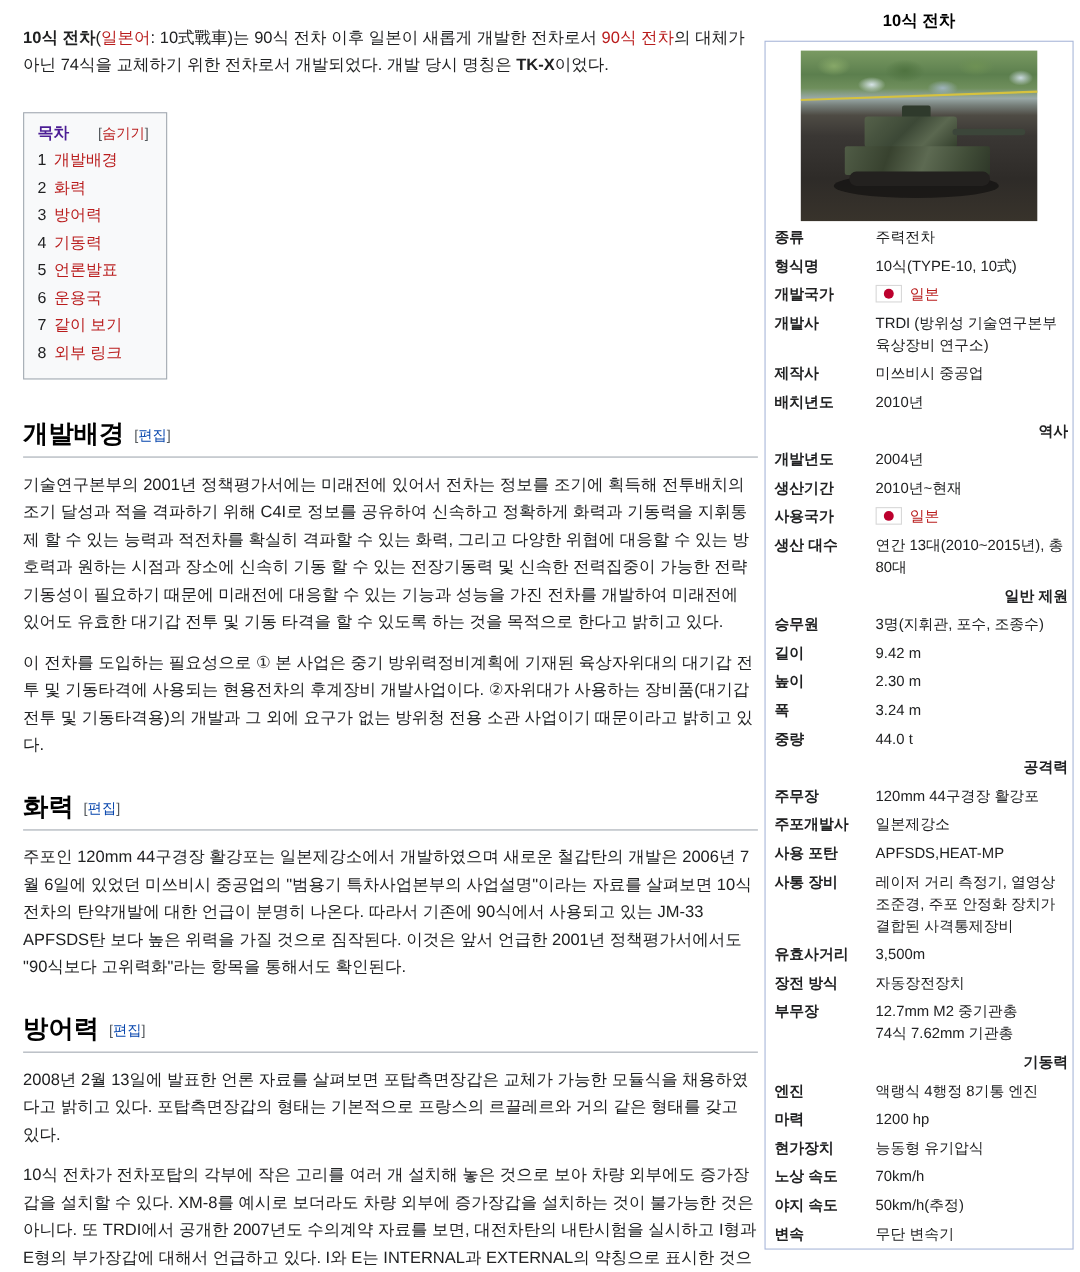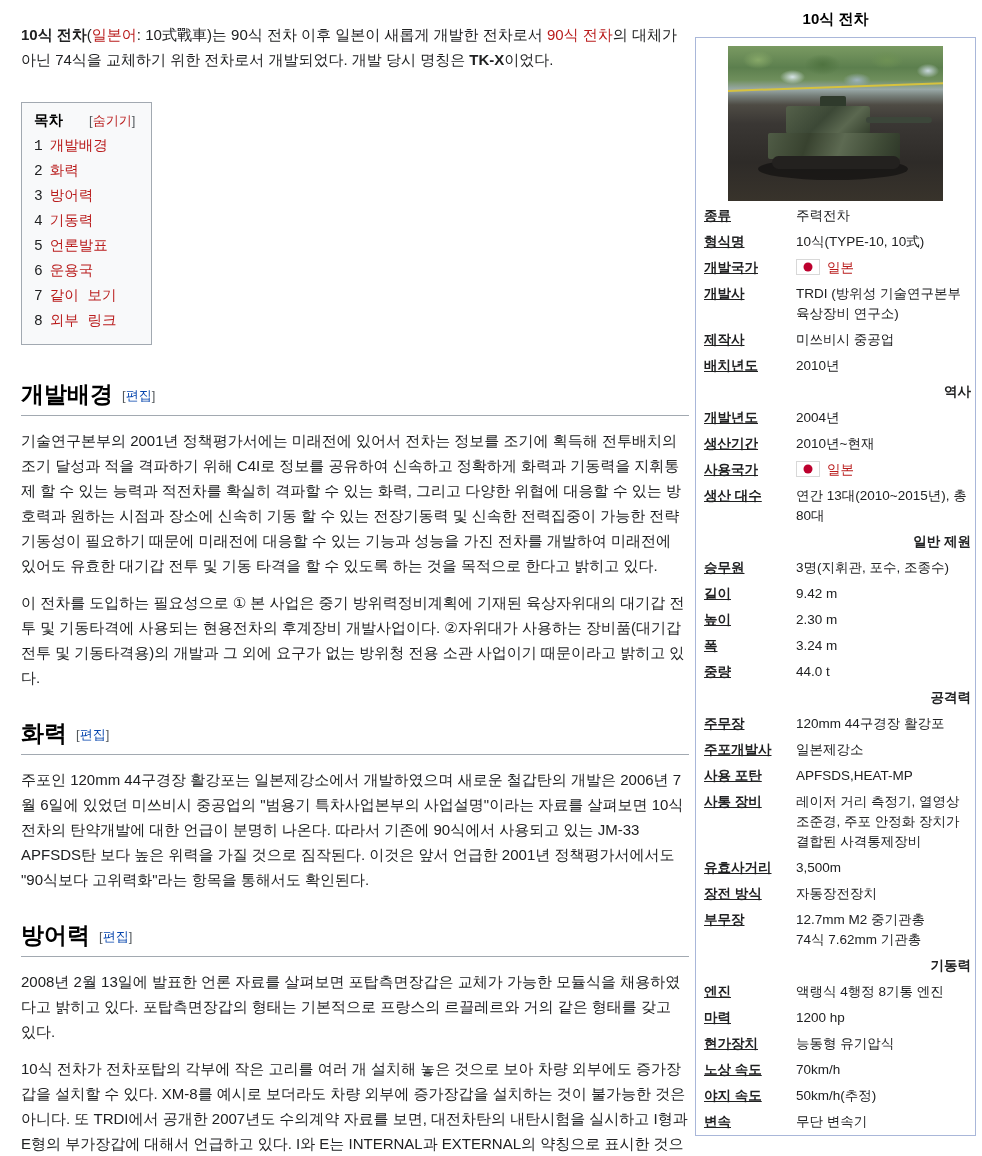--- a/index.html
+++ b/index.html
@@ -17,24 +17,24 @@
   .intro { font-size: 15px; line-height: 25px; margin-top: 4px; }
   .intro b { font-weight: bold; }
 
   
   .toc {
     display: inline-block; margin: 18px 0 6px 0;
     background: #f8f9fa; border: 1px solid #a2a9b1;
     padding: 8px 16px 10px 12px; font-size: 14.5px;
   }
   .toc-title-row { margin-bottom: 4px; }
-  .toc-title { font-weight: bold; color: #000000; }
+  .toc-title { font-weight: bold; color: #4c1d95; }
   .toc-toggle { font-size: 13px; margin-left: 22px; color: #54595d; }
   .toc ul { list-style: none; }
-  .toc li { line-height: 25px; white-space: nowrap; font-family: Liberation Mono, monospace; }
+  .toc li { line-height: 25px; white-space: nowrap; }
   .toc-num { color: #202122; margin-right: 7px; }
 
   
   h2.sec {
     font-size: 23px; font-weight: bold; color: #000;
     border-bottom: 1px solid #a2a9b1;
     padding-bottom: 5px; margin-top: 28px; margin-bottom: 10px;
   }
   .editsection { font-size: 13px; font-weight: normal; margin-left: 9px; color: #54595d; vertical-align: 2px; }
   .editsection a { color: #0645ad; }
@@ -63,21 +63,21 @@
   .t-turret { position: absolute; left: 58px; top: 60px; width: 84px; height: 28px; border-radius: 3px;
     background: linear-gradient(135deg, #55614a 0%, #3c4836 45%, #5b6850 70%, #333e2c 100%); }
   .t-cupola { position: absolute; left: 92px; top: 50px; width: 26px; height: 12px; border-radius: 2px; background: #2f3a2c; }
   .t-barrel { position: absolute; left: 138px; top: 71px; width: 66px; height: 6px; border-radius: 3px; background: #3c463a; }
   .t-hull { position: absolute; left: 40px; top: 87px; width: 132px; height: 26px; border-radius: 2px;
     background: linear-gradient(110deg, #505c46 0%, #38422f 30%, #5d6a52 55%, #414d38 80%, #2e3728 100%); }
   .t-tracks { position: absolute; left: 44px; top: 110px; width: 128px; height: 13px; border-radius: 7px; background: #23211f; }
 
   table.ib { border-collapse: collapse; width: 100%; }
   table.ib td { vertical-align: top; padding: 3px 4px 3px 8px; line-height: 20px; color: #202122; }
-  td.ib-label { font-weight: bold; width: 92px; white-space: nowrap; padding-right: 2px; text-decoration: underline; }
+  td.ib-label { font-weight: bold; width: 92px; white-space: nowrap; padding-right: 2px; }
   td.ib-header { text-align: right; font-weight: bold; padding: 5px 0 4px 0; }
   td.ib-value { white-space: pre-line; margin-left: 36px; }
   .flag {
     display: inline-block; width: 24px; height: 16px; background: #fff;
     border: 1px solid #d8d8d8; position: relative; vertical-align: -3px; margin-right: 7px;
   }
   .flag::after {
     content: ""; position: absolute; width: 9px; height: 9px; border-radius: 50%;
     background: #bc002d; left: 50%; top: 50%; transform: translate(-50%,-50%);
   }

